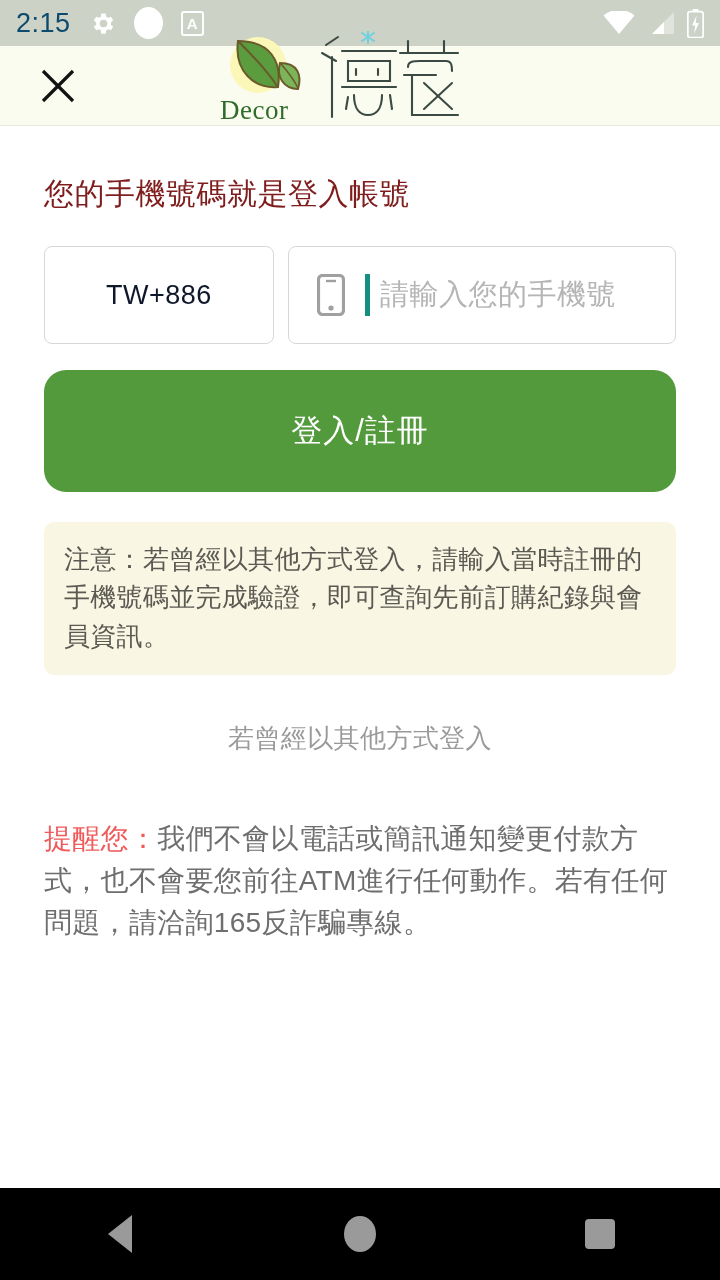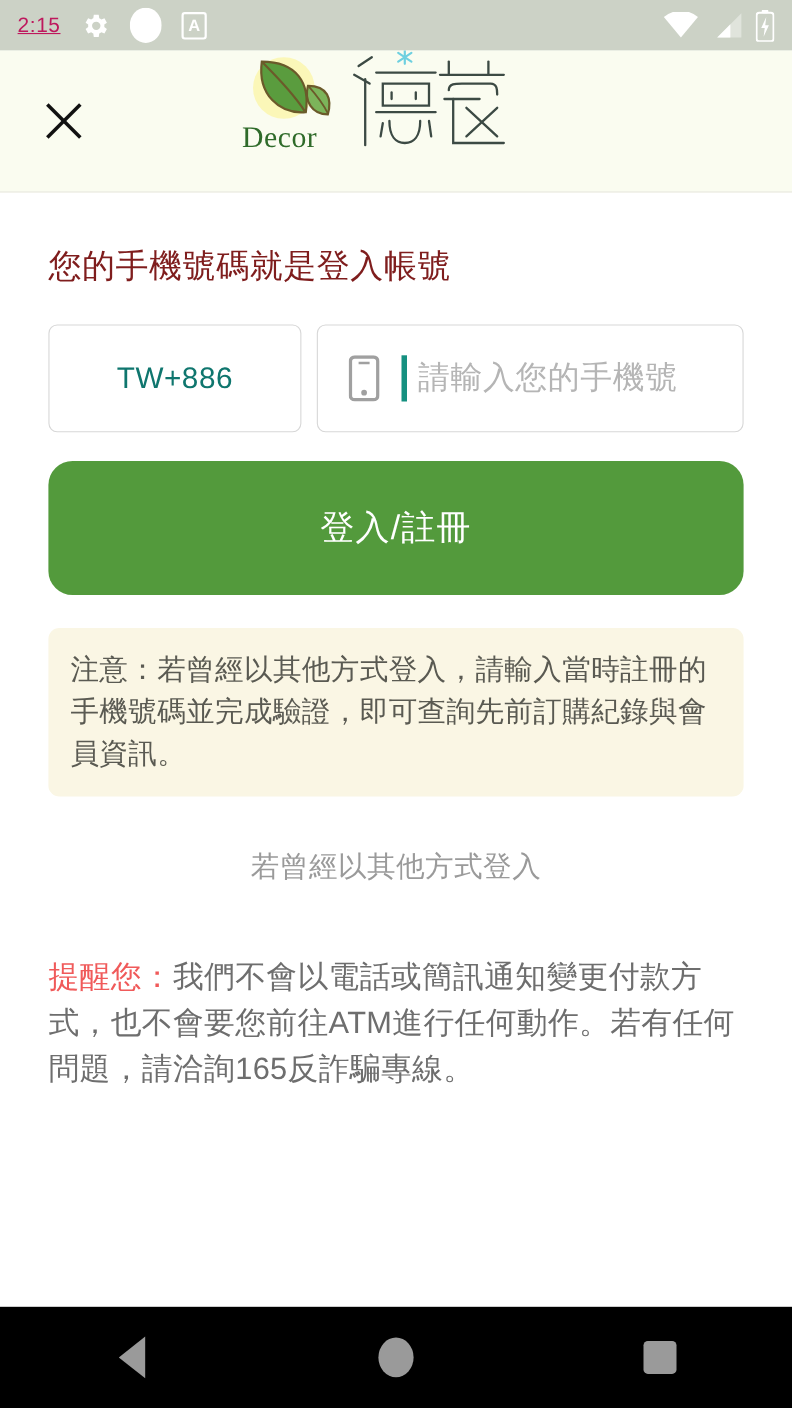--- a/index.html
+++ b/index.html
@@ -28,25 +28,24 @@
     align-items: center;
     padding: 0 16px;
     flex: 0 0 auto;
   }
   .status-left {
     display: flex;
     align-items: center;
     gap: 18px;
   }
   .status-time {
-    color: #be185d;
-    font-size: 19px;
+    color: #0c4a6e;
+    font-size: 27px;
     letter-spacing: 0.5px;
     line-height: 1;
-    text-decoration: underline;
   }
   .status-right {
     margin-left: auto;
     display: flex;
     align-items: center;
     gap: 12px;
   }
   .sb-icon { display: block; }
 
   .a-badge {
@@ -57,25 +56,25 @@
     font-size: 15px;
     font-weight: bold;
     display: flex;
     align-items: center;
     justify-content: center;
     line-height: 1;
   }
 
   
   .app-header {
-    height: 129px;
+    height: 80px;
     background: #fafcf0;
     border-bottom: 1px solid #e8e8e0;
     display: flex;
-    align-items: flex-start;
+    align-items: flex-end;
     position: relative;
     flex: 0 0 auto;
   }
   .close-btn {
     position: absolute;
     left: 32px;
     top: 50%;
     transform: translateY(-50%);
     width: 52px;
     height: 52px;
@@ -144,21 +143,21 @@
     background: #ffffff;
     display: flex;
     align-items: center;
   }
   .field-country {
     width: 230px;
     justify-content: center;
   }
   .field-country .ph {
     font-size: 27px;
-    color: #0f766e;
+    color: #0f172a;
     letter-spacing: 0.5px;
   }
   .field-phone {
     flex: 1 1 auto;
     padding-left: 28px;
     gap: 14px;
   }
   .caret {
     width: 5px;
     height: 42px;

